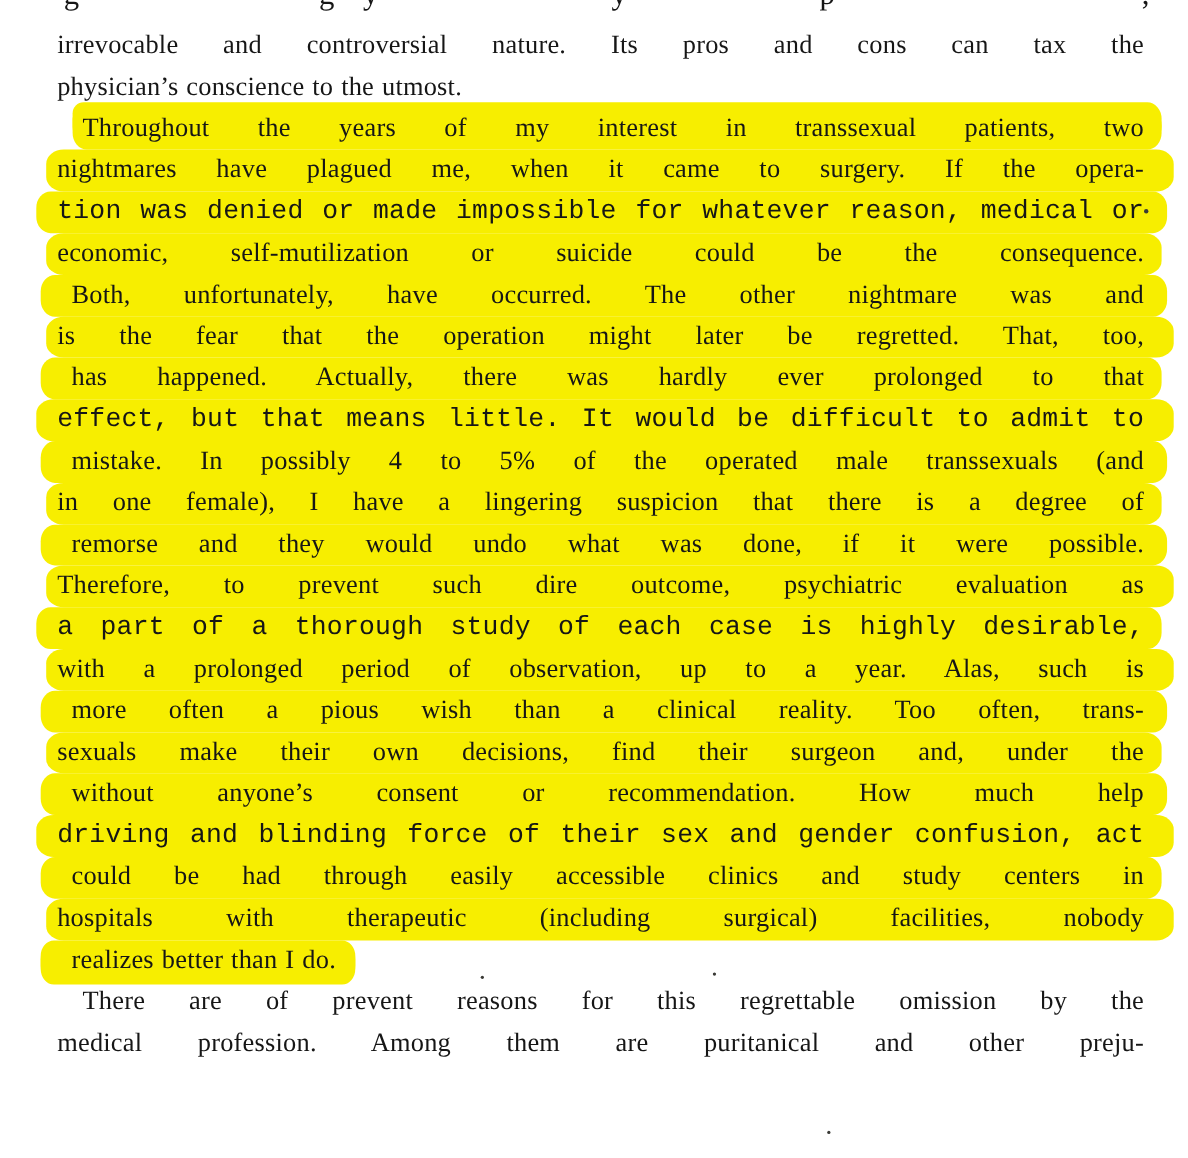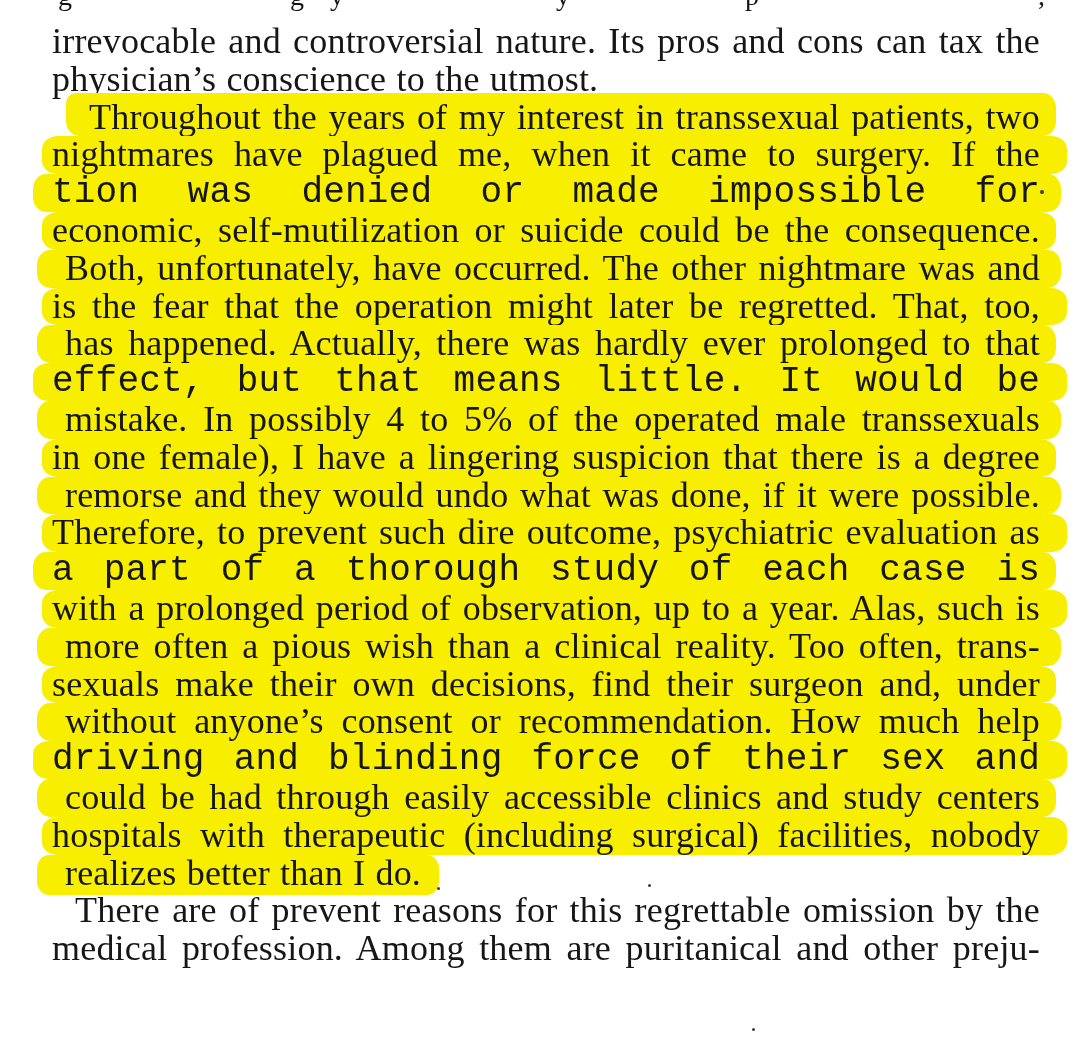--- a/index.html
+++ b/index.html
@@ -15,21 +15,21 @@
   .clipline{
     position:absolute;top:0;left:0;right:0;height:19px;overflow:hidden;
   }
   .clipline span{
     position:absolute;top:-23px;
     font-size:28px;line-height:37.8px;color:var(--ink,#161616);
   }
   
   .textblock{
     position:absolute;left:52px;top:23px;width:988px;
-    font-size:36px;line-height:37.8px;color:var(--ink,#161616);
+    font-size:24px;line-height:37.8px;color:var(--ink,#161616);
     letter-spacing:.2px;word-spacing:1px;
   }
   .line{display:flex;height:37.8px;}
   .line .ind{flex:0 0 23px;}
   .line .txt{
     display:block;flex:1 1 auto;
     text-align:justify;text-align-last:justify;
     white-space:normal;
   }
   .line.end .txt{
@@ -48,21 +48,21 @@
     border-radius:16px/13px;
   }
   .line.hl:nth-child(3n) .txt{
     margin-right:-16px;padding-right:16px;
   }
   .line.hl:nth-child(5n) .txt{
     margin-left:-19px;padding-left:19px;font-family:Liberation Mono, monospace;
   }
   
   .line.hl.hl-first .txt{
-    margin-left:-9px;padding-left:23px;
+    margin-left:-9px;padding-left:9px;
     box-shadow:0 -6px 0 var(--hl,#f7ee00);
     border-top-left-radius:10px;
   }
   
   .line.hl.hl-last .txt{
     box-shadow:0 3px 0 var(--hl,#f7ee00);
     padding-right:18px;border-radius:12px/14px;
   }
   
   .speck{

